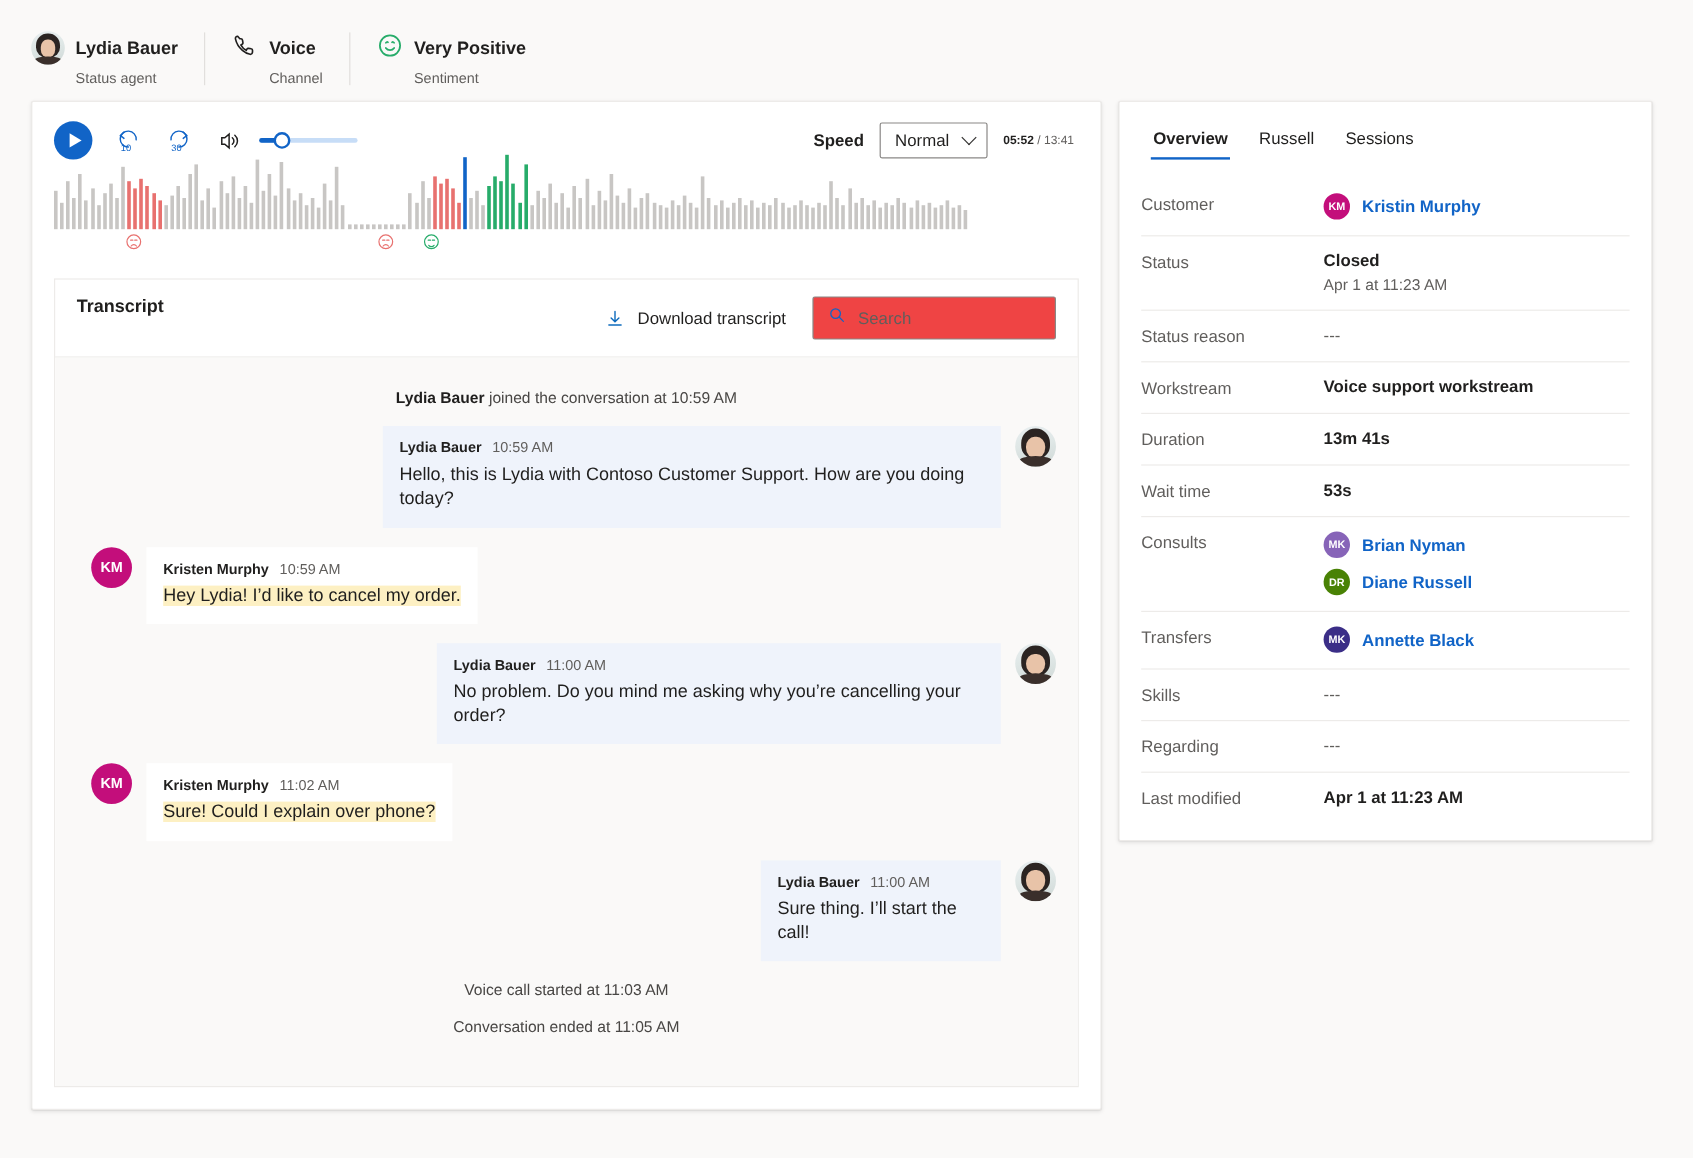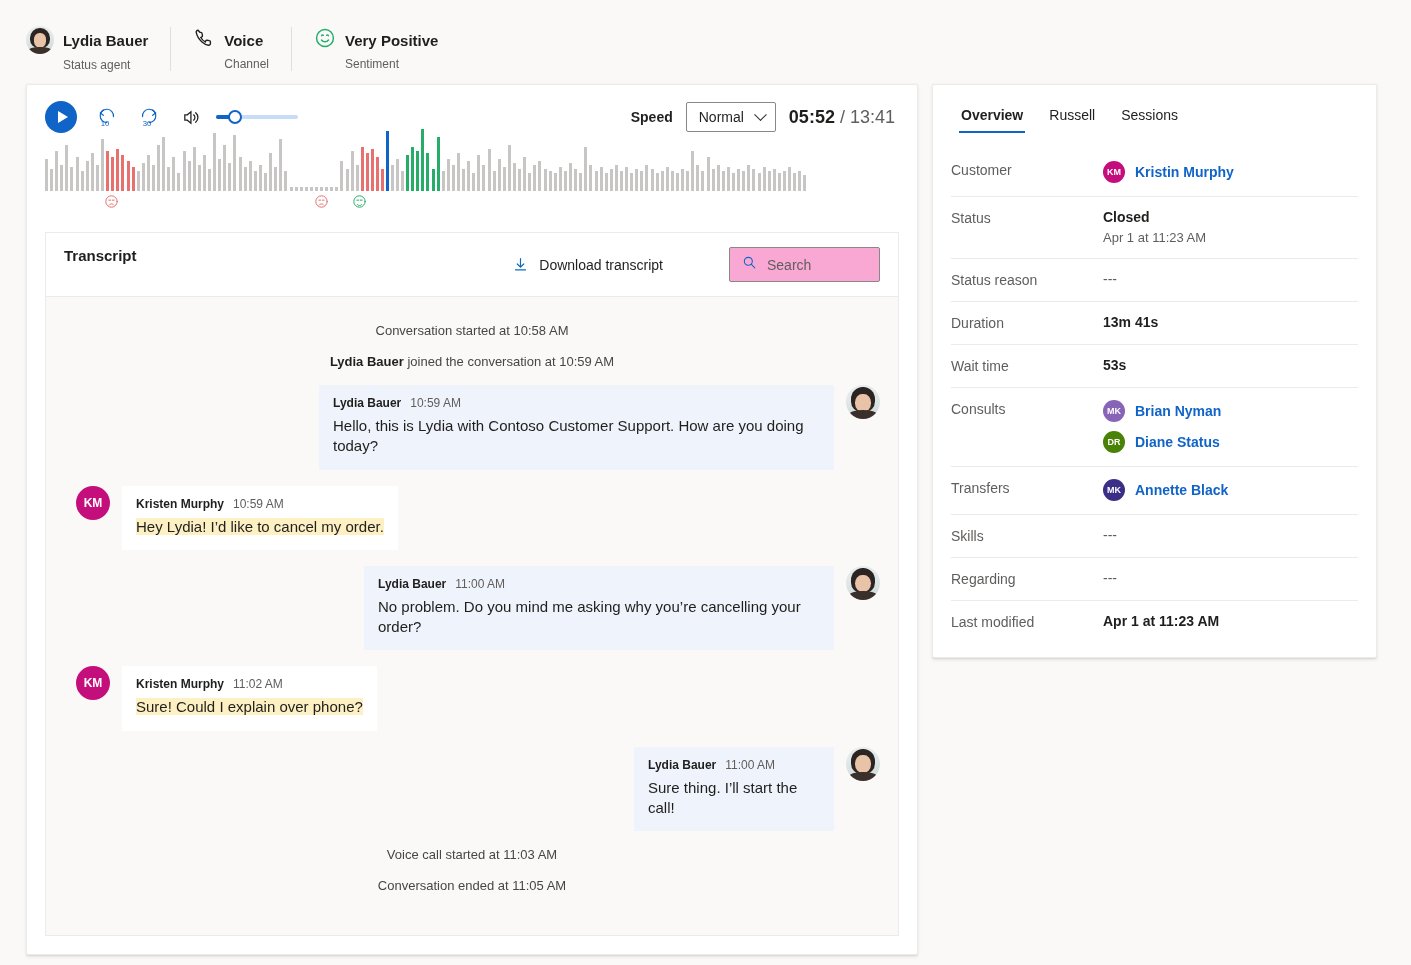--- a/index.html
+++ b/index.html
@@ -87,42 +87,42 @@
 
   .rp-right { margin-left:auto; display:flex; align-items:center; gap:13px; }
   .speed-label { font-size:14px; font-weight:600; color:#201f1e; }
   .speed-select {
     display:flex; align-items:center; justify-content:space-between; gap:12px;
     border:1px solid #8a8886; border-radius:2px; background:#fff;
     padding:6px 10px 6px 12px; min-width:84px; font-size:14px; color:#201f1e; cursor:pointer;
   }
   .chev { width:9px; height:9px; border-right:1.4px solid #323130; border-bottom:1.4px solid #323130;
           transform:rotate(45deg) translate(-2px,-2px); }
-  .time-display { font-size:18px; color:#605e5c; white-space:nowrap; }
+  .time-display { font-size:10px; color:#605e5c; white-space:nowrap; }
   .time-display b { color:#201f1e; font-weight:700; }
 
   
   .wave-area { padding: 4px 18px 18px 18px; position:relative; }
   .wave-bars { height: 46px; display:flex; align-items:flex-end; gap:0; position:relative; }
   .wbar { width:3px; margin-right:2.1px; background:#c8c6c4; border-radius:0; }
   .wbar.neg { background:#e8716f; }
   .wbar.pos { background:#27ac6a; }
   .wbar.cursor { background:#1164c7; width:2.4px; }
   .wave-markers { position:relative; height:20px; margin-top:3px; }
   .wmark { position:absolute; top:0; width:15px; height:15px; }
 
   
   .transcript-card { margin: 0 18px 18px 18px; border:1px solid #edebe9; background:#fff; }
   .tr-head { display:flex; justify-content:space-between;
              padding:14px 18px; border-bottom:1px solid #edebe9; }
   .tr-title { font-size:15px; font-weight:600; }
   .tr-actions { display:flex; align-items:center; gap:22px; }
   .search-box {
-    display:flex; align-items:center; gap:10px; border:1px solid #8a8886; background:#f9a8d4;
-    border-radius:2px; padding:7px 12px; width:151px;margin-left:44px;
+    display:flex; align-items:center; gap:10px; border:1px solid #8a8886; background:#ef4444;
+    border-radius:2px; padding:7px 12px; width:203px;
   }
   .search-box input {
     border:0; outline:0; font-size:14px; color:#201f1e; width:100%;
     font-family:"Liberation Sans", sans-serif; background:transparent;
   }
   .search-box input::placeholder { color:#605e5c; }
 
   .tr-body { background:#faf9f8; padding:20px 18px 26px 18px; }
   .sys-line { text-align:center; font-size:13px; color:#484644; margin:6px 0 16px 0; }
   .sys-line b { font-weight:700; color:#201f1e; }
@@ -455,21 +455,20 @@
                 <svg width="15" height="15" viewBox="0 0 18 18" fill="none" stroke="#1164c7" stroke-width="1.3" stroke-linecap="round">
                   <circle cx="7.6" cy="7.6" r="4.8"></circle>
                     <path d="M11.3 11.3 15.4 15.4"></path>
                 </svg>
               </span>
               <input type="text" placeholder="Search" style="">
             </div>
           </div>
         </div>
         <div class="tr-body" id="tr-body">
-            <div class="sys-line">Conversation started at 10:58 AM</div>
             <div class="sys-line"><b>Lydia Bauer</b><span> joined the conversation at 10:59 AM</span></div>
             <div class="msg-row agent" style="padding-left: 255px;">
               <div class="bubble">
                 <div class="msg-head"><span class="who">Lydia Bauer</span><span class="when">10:59 AM</span></div>
                 <div class="msg-text"><span class="">Hello, this is Lydia with Contoso Customer Support. How are you doing today?</span></div>
               </div>
               <div class="avatar-photo agent-avatar">
                 <div class="shoulders"></div>
               </div>
             </div>
@@ -535,37 +534,41 @@
             <div>
               <div class="dvalue">Closed</div>
               <div class="dsub">Apr 1 at 11:23 AM</div>
             </div>
           </div>
           <div class="drow">
             <div class="dlabel">Status reason</div>
             <div class="dvalue plain">---</div>
           </div>
           <div class="drow">
+            <div class="dlabel">Workstream</div>
+            <div class="dvalue">Voice support workstream</div>
+          </div>
+          <div class="drow">
             <div class="dlabel">Duration</div>
             <div class="dvalue">13m 41s</div>
           </div>
           <div class="drow">
             <div class="dlabel">Wait time</div>
             <div class="dvalue">53s</div>
           </div>
           <div class="drow">
             <div class="dlabel">Consults</div>
             <div>
               <div class="person">
                 <span class="pav" style="background: rgb(135, 100, 184);">MK</span>
                 <span class="plink">Brian Nyman</span>
               </div>
               <div class="person">
                 <span class="pav" style="background: rgb(73, 130, 5);">DR</span>
-                <span class="plink">Diane Status</span>
+                <span class="plink">Diane Russell</span>
               </div>
             </div>
           </div>
           <div class="drow">
             <div class="dlabel">Transfers</div>
             <div>
               <div class="person">
                 <span class="pav" style="background: rgb(59, 46, 135);">MK</span>
                 <span class="plink">Annette Black</span>
               </div>

